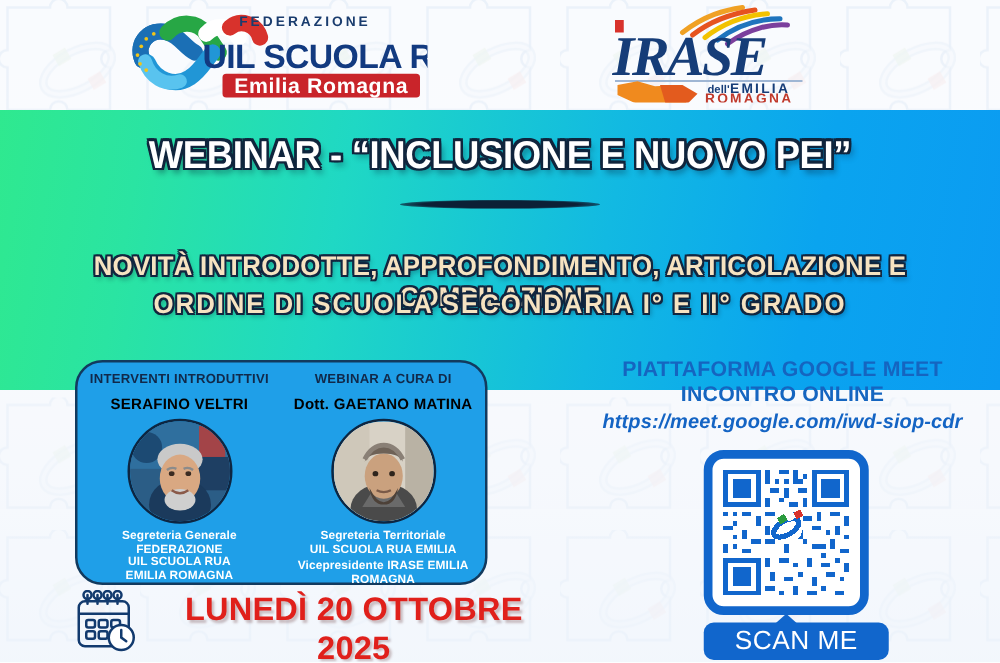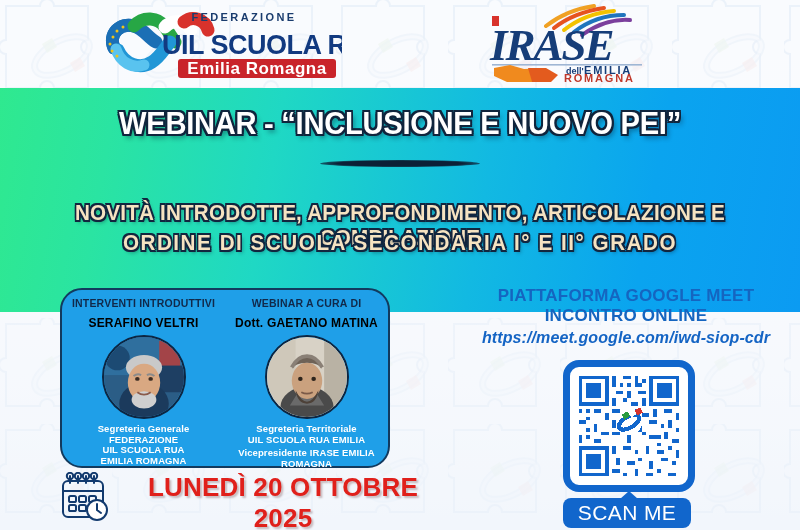--- a/index.html
+++ b/index.html
@@ -97,21 +97,21 @@
     width:132px; height:132px; background:#ffffff;
     border:7px solid #1166cc; border-radius:16px; padding:5px;
   }
   .qr-box svg { width:100%; height:100%; display:block; }
   .scan-notch {
     position:absolute; left:50%; margin-left:-9px; top:131px;
     width:0; height:0; border-left:9px solid transparent; border-right:9px solid transparent;
     border-bottom:8px solid #1166cc;
   }
   .scan-bar {
-    position:absolute; left:0; top:138px; width:128px; height:30px;
+    position:absolute; left:0; top:138px; width:148px; height:30px;
     background:#1166cc; border-radius:8px;
     color:#fff; font-size:21px; text-align:center; line-height:30px; letter-spacing:.4px;
   }
 
   
   .date-icon { position:absolute; left:58px; top:472px; width:54px; height:52px; z-index:4; }
   .date-icon svg { width:100%; height:100%; display:block; }
   .date-text { position:absolute; left:118px; top:472px; width:330px; text-align:center; z-index:4; }
   .date-line1 {
     font-size:26px; font-weight:bold; color:#e0201b; letter-spacing:.2px;

